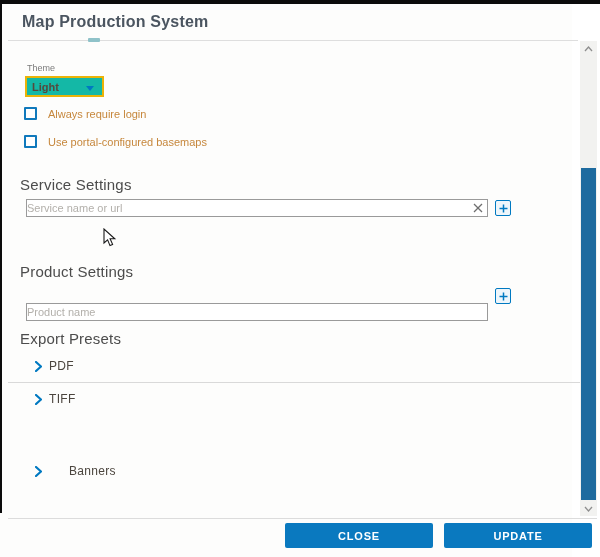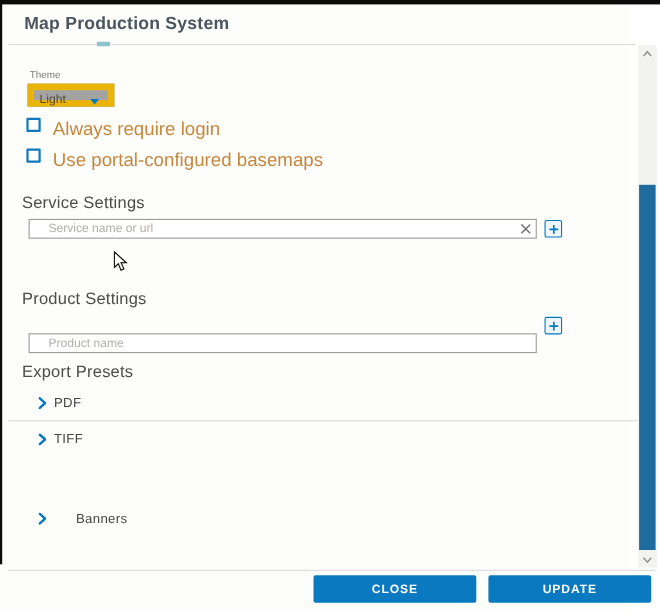--- a/index.html
+++ b/index.html
@@ -13,39 +13,39 @@
 
   
   .dlg-title { position:absolute; left:22px; top:13px; font-size:16px; font-weight:bold;
                color:#4b5560; letter-spacing:.2px; }
   .header-divider { position:absolute; left:8px; top:40px; width:570px; height:1px; background:#dedede; }
   .scroll-fragment { position:absolute; left:88px; top:38px; width:12px; height:4px; background:#8fc2c9; border-radius:1px; }
 
   
   .theme-label { position:absolute; left:27px; top:63px; font-size:9px; color:#7b7b7b; }
   .theme-select { position:absolute; left:25px; top:76px; width:79px; height:21px;
-                  background:#a3a3a3; border:6px solid #eab308; cursor:pointer; }
+                  background:#14b8a6; border:2px solid #eab308; cursor:pointer;font-weight:bold; }
   .theme-value { position:absolute; left:5px; top:3px; font-size:11px; color:#55493d; }
   .caret-down { position:absolute; right:8px; top:8px; width:0; height:0;
                 border-left:4px solid transparent; border-right:4px solid transparent;
                 border-top:5px solid #0079c1; }
 
   
   .cb-row { position:absolute; left:24px; height:14px; }
   .cb-row.r1 { top:107px; } .cb-row.r2 { top:135px; }
   .cb-box { position:absolute; left:0; top:0; width:13px; height:13px; background:#fff;
             border:2px solid #1079bc; border-radius:1px; cursor:pointer; }
-  .cb-label { position:absolute; left:24px; top:1px; font-size:17px; color:#c6873c; white-space:nowrap; }
+  .cb-label { position:absolute; left:24px; top:1px; font-size:11px; color:#c6873c; white-space:nowrap; }
 
   
   .section-heading { position:absolute; left:20px; font-size:15px; color:#4c4c4c; letter-spacing:.2px; }
 
   
   .text-input { position:absolute; left:26px; width:462px; height:18px; background:#fff;
-                border:1px solid #9a9a9a; font-size:11px; color:#444; padding:0 18px 0 17px;
+                border:1px solid #9a9a9a; font-size:11px; color:#444; padding:0 18px 0 0;
                 font-family:"Liberation Sans", sans-serif; }
   .text-input::placeholder { color:#b3b0ab; opacity:1; }
   .clear-btn { position:absolute; left:471px; width:14px; height:14px; cursor:pointer;
                display:flex; align-items:center; justify-content:center; }
   .plus-btn { position:absolute; left:495px; width:16px; height:16px; background:#eef6fb;
               border:1px solid #0079c1; border-radius:2px; cursor:pointer;
               display:flex; align-items:center; justify-content:center; }
 
   
   .expand-row { position:absolute; left:35px; height:14px; cursor:pointer; display:flex; align-items:center; }

